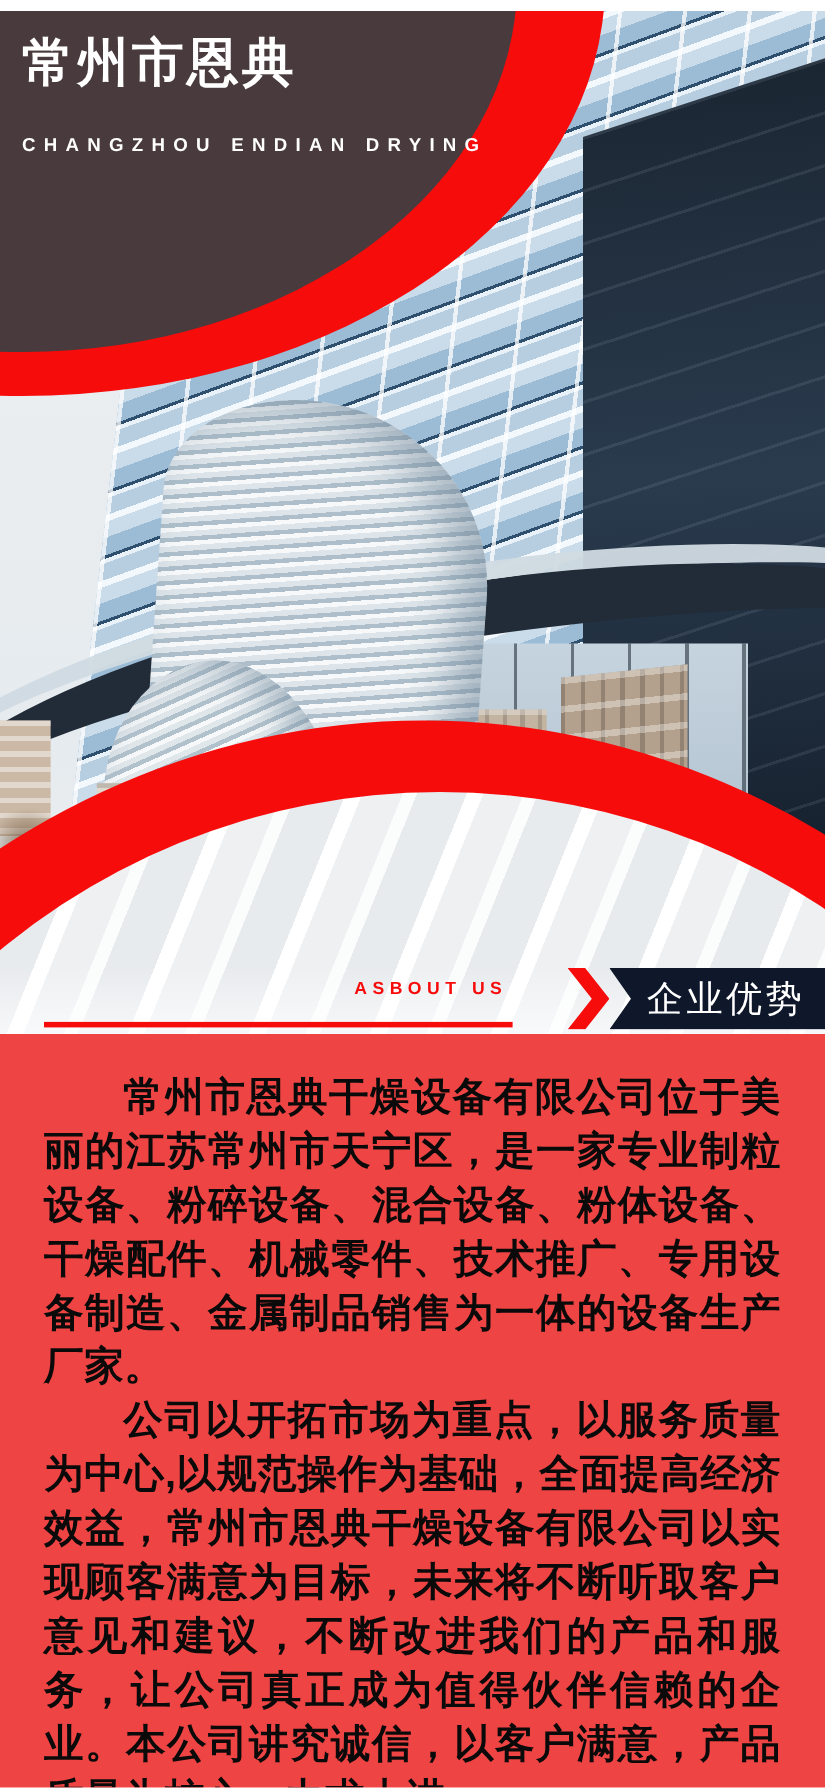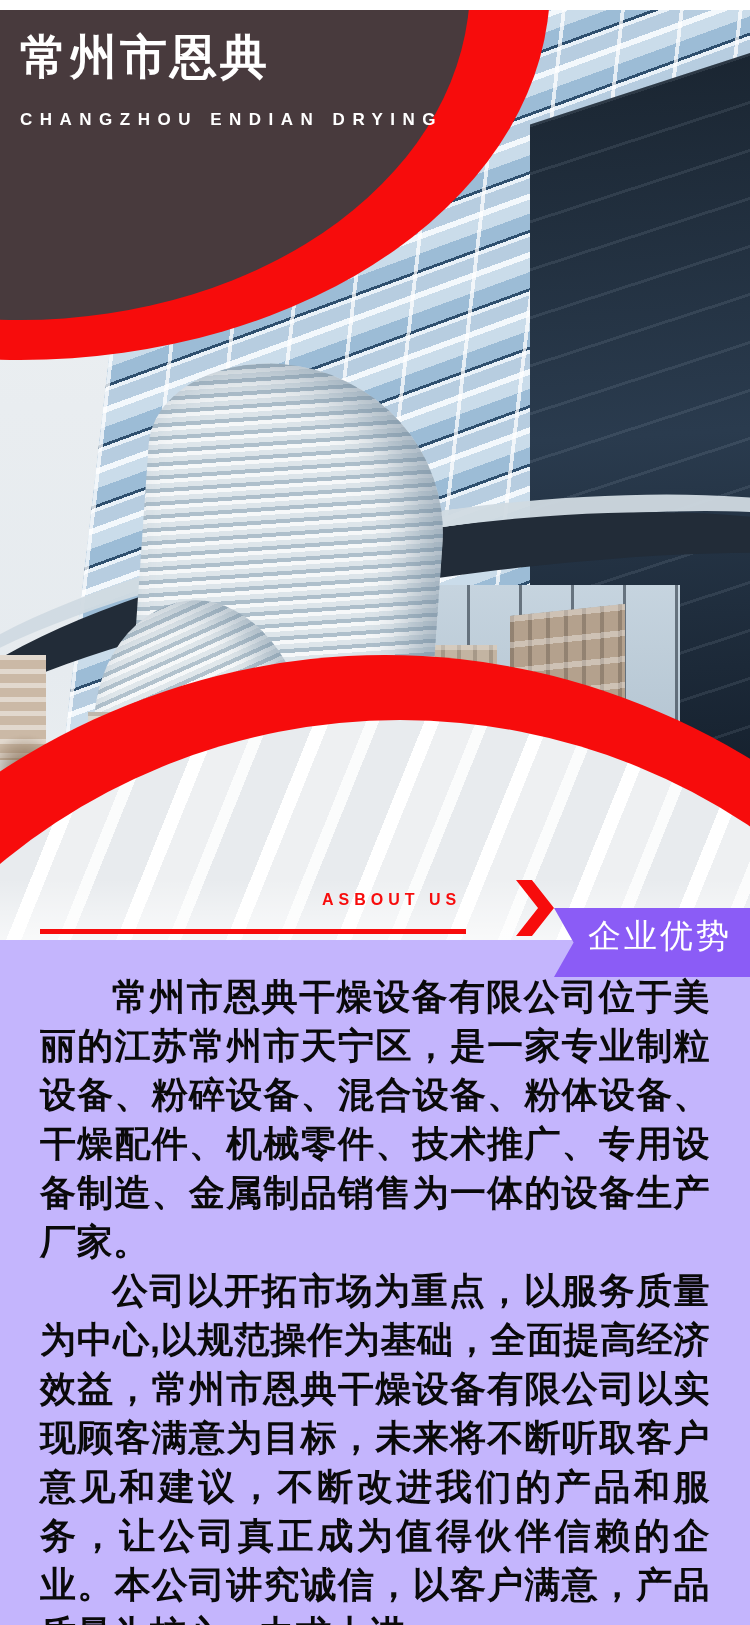--- a/index.html
+++ b/index.html
@@ -70,40 +70,40 @@
       linear-gradient(180deg, rgba(255,255,255,0) 0%, rgba(255,255,255,0) 13%, #ffffff 21%),
       repeating-linear-gradient(112deg, #eef0f2 0 34px, #fbfcfc 34px 46px, #e8ebee 46px 88px, #ffffff 88px 102px); }
   .header-red-arc { left:-510px; top:-390px; width:1060px; height:750px; border-radius:50%;
     background:#f70c0c; z-index:5; }
   .header-dark-circle { left:-430px; top:-350px; width:900px; height:670px; border-radius:50%;
     background:#483a3d; z-index:6; }
 
   
   .header-text { left:20px; top:26px; z-index:7; color:#ffffff; }
   .cn-line { font-size:47px; font-weight:700; letter-spacing:3px; line-height:61px; white-space:nowrap; }
-  .en-block { margin-top:18px; }
+  .en-block { margin-top:30px; }
   .en-line { font-size:17px; font-weight:700; letter-spacing:7.5px; line-height:29px; white-space:nowrap; }
 
   
   .about-title { left:40px; top:850px; font-size:53px; font-weight:800; letter-spacing:2px;
     color:#f70c0c; z-index:8; white-space:nowrap; }
   .about-en { left:322px; top:891px; font-size:16px; font-weight:700; letter-spacing:5px;
     color:#f70c0c; z-index:8; white-space:nowrap; }
   .title-underline { left:40px; top:929px; width:426px; height:5px; background:#f70c0c; z-index:8; }
 
   
   .ribbon-chevron { left:516px; top:880px; width:38px; height:56px; background:#f70c0c; z-index:8;
     clip-path:polygon(0 0, 42% 0, 100% 50%, 42% 100%, 0 100%, 58% 50%); }
-  .ribbon { left:554px; top:908px; width:196px; height:69px; background:#8b5cf6; z-index:8;
+  .ribbon { left:554px; top:880px; width:196px; height:56px; background:#0f172a; z-index:8;
     clip-path:polygon(0 0, 100% 0, 100% 100%, 0 100%, 10% 50%); }
   .ribbon-label { display:block; padding-left:16px; text-align:center; line-height:56px;
     font-size:33px; letter-spacing:3px; color:#ffffff; font-weight:400; white-space:nowrap; }
 
   
-  .content { left:0; top:940px; width:750px; height:685px; background:#c4b5fd; z-index:4;
+  .content { left:0; top:940px; width:750px; height:685px; background:#ef4444; z-index:4;
     padding:32px 40px 0 40px; }
   .content p { font-size:36px; line-height:49px; font-weight:600; color:#0a0a0a;
     text-align:justify; text-indent:2em; letter-spacing:0.5px; }
 </style>
 </head>
 <body>
 
 <div class="page">
 
   <div class="abs hero" title="曲面玻璃幕墙现代办公楼照片">

